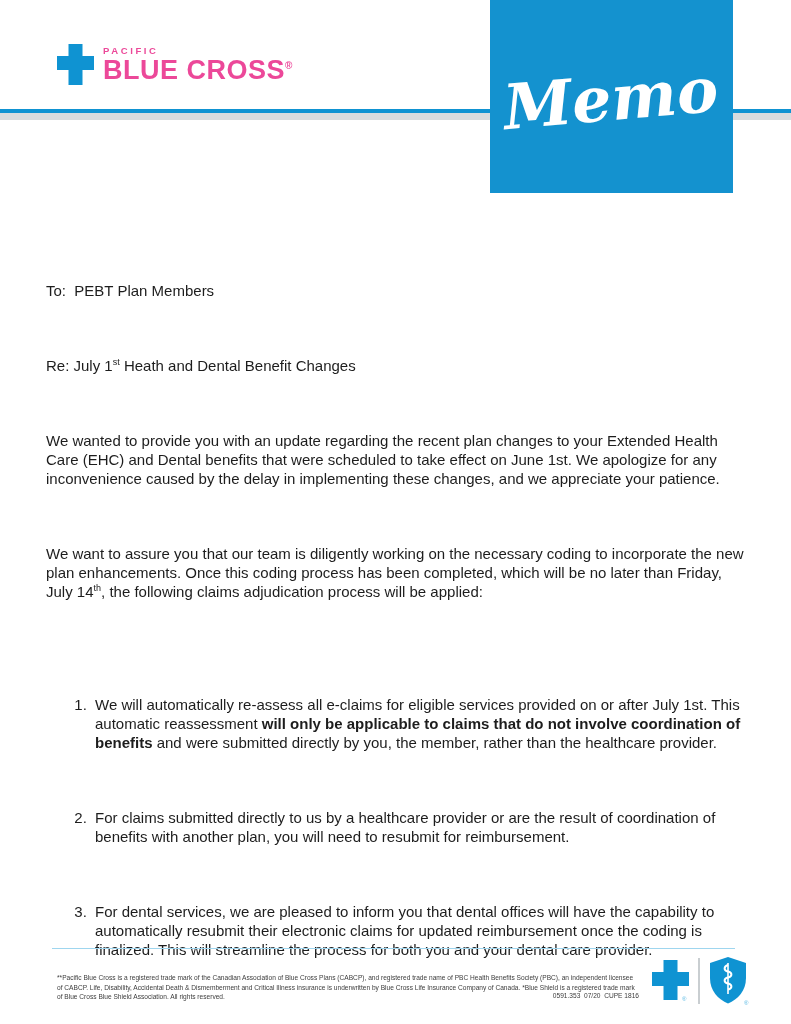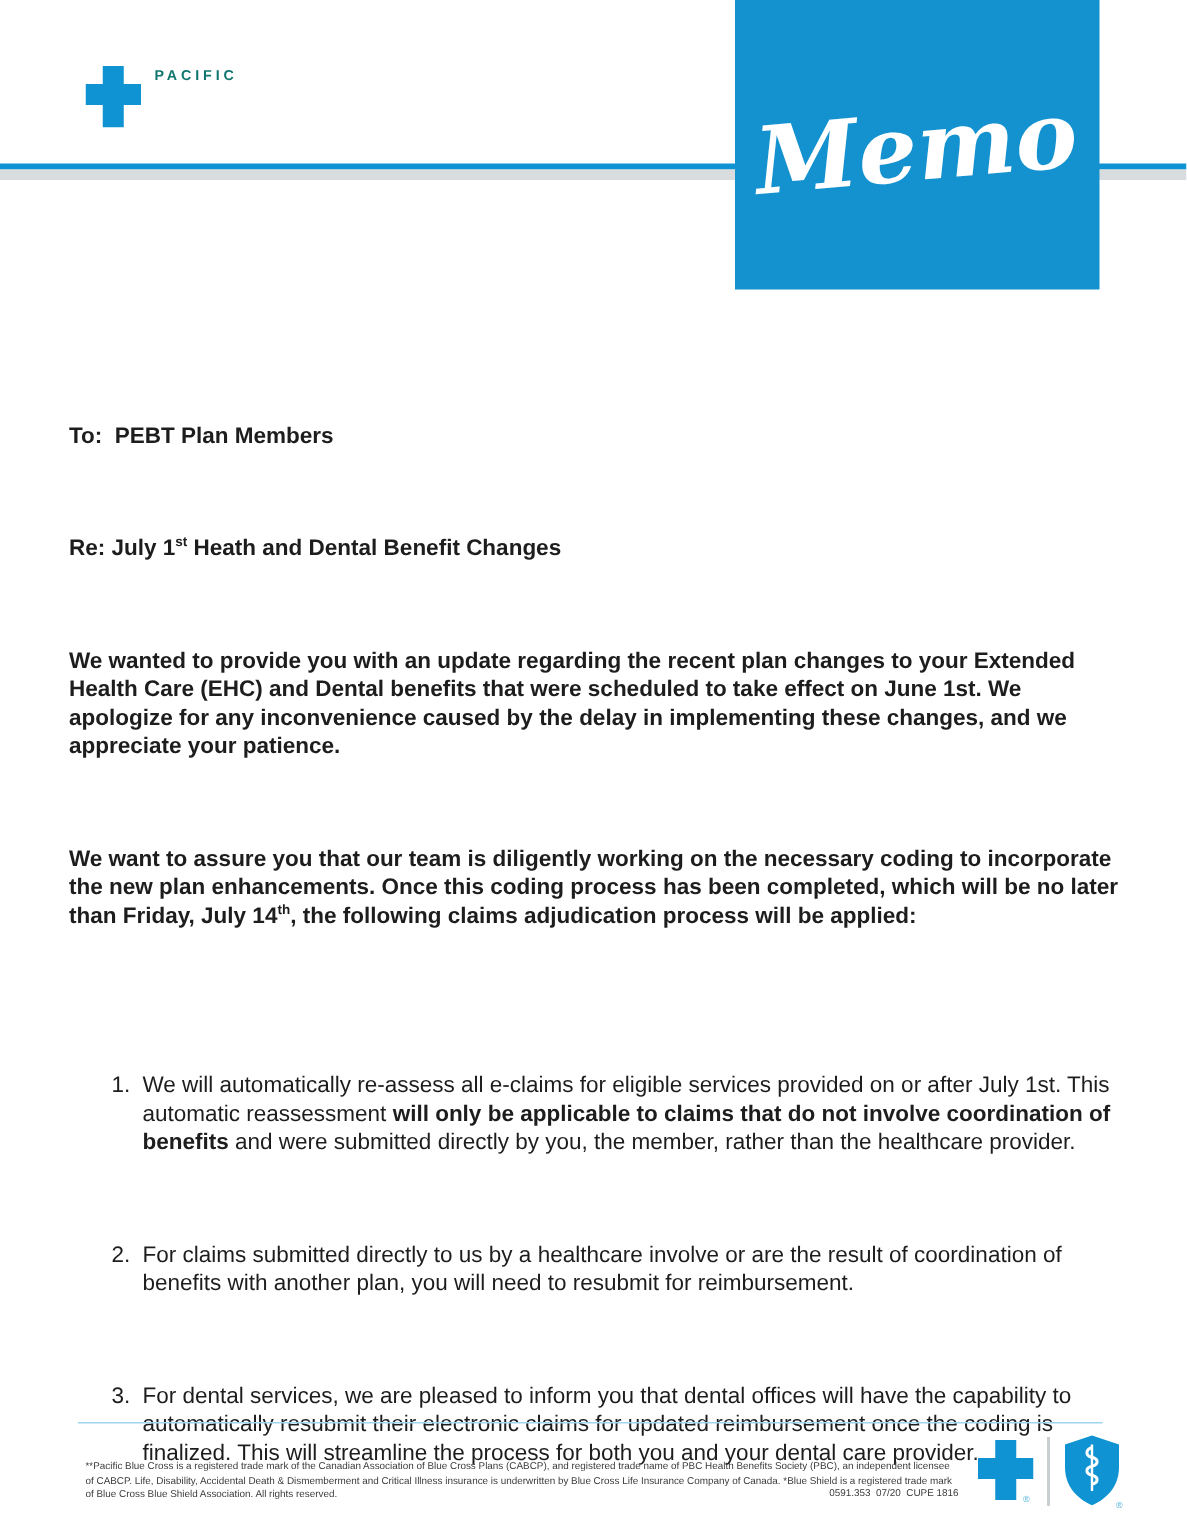--- a/index.html
+++ b/index.html
@@ -9,42 +9,42 @@
     position: relative;
     background: #ffffff;
     font-family: "Liberation Sans", sans-serif;
     color: #1d1d1d;
     overflow: hidden;
   }
 
   
   .logo { position: absolute; left: 57px; top: 44px; display: flex; align-items: flex-start; }
   .logo-cross { display: block; }
-  .logo-text { margin-left: 9px; color: #0f766e; }
+  .logo-text { margin-left: 9px; color: #ec4899; }
   .logo-pacific { font-size: 9.5px; font-weight: bold; letter-spacing: 2.6px; margin-top: 1px; }
   .logo-bluecross { font-size: 27px; font-weight: bold; letter-spacing: 0.5px; line-height: 1.05; white-space: nowrap; }
   .logo-bluecross .reg { font-size: 10px; vertical-align: super; }
 
   .rule-blue { position: absolute; left: 0; top: 109px; width: 791px; height: 4px; background: #0f93d2; }
   .rule-gray { position: absolute; left: 0; top: 113px; width: 791px; height: 7px; background: #d8dcde; }
 
   .memo-box {
     position: absolute; left: 490px; top: 0; width: 243px; height: 193px;
     background: #1492cf; z-index: 2;
     display: flex; align-items: center; justify-content: center;
   }
   .memo-box svg { display: block; }
 
   
   .content {
     position: absolute; left: 46px; top: 243px; width: 700px;
     font-size: 15px; line-height: 19px;
     white-space: pre-wrap;
   }
-  .content p { margin: 0 0 18px 0; font-weight: bold; }
+  .content p { margin: 0 0 18px 0; }
   .content sup { font-size: 9px; line-height: 0; text-align: right; }
   .content b { font-weight: bold; }
   ol.claims { margin: 0 4px 18px 0; padding-left: 45px; }
   ol.claims li { margin-bottom: 18px; padding-left: 4px; }
 
   
   .footer-rule { position: absolute; left: 52px; top: 948px; width: 683px; height: 1px; background: #9fd6ef; }
   .footer-legal-wrap { position: absolute; left: 57px; top: 973px; width: 582px; }
   .legal { margin: 0; font-size: 6.6px; line-height: 9.5px; color: #3c3c3c; }
   .doc-code { position: absolute; right: 0; top: 19px; font-size: 6.6px; color: #3c3c3c; white-space: pre; }
@@ -55,41 +55,42 @@
 <body>
 
 <header>
   <div class="logo">
     <svg class="logo-cross" width="37" height="41" viewBox="0 0 37 41" aria-hidden="true">
       <rect x="11.5" y="0" width="14" height="41" fill="#0f93d2"></rect>
       <rect x="0" y="12" width="37" height="14" fill="#0f93d2"></rect>
     </svg>
     <div class="logo-text">
       <div class="logo-pacific">PACIFIC</div>
+      <div class="logo-bluecross"><span>BLUE CROSS</span><span class="reg">®</span></div>
     </div>
   </div>
 
   <div class="rule-blue"></div>
   <div class="rule-gray"></div>
 
   <div class="memo-box">
     <svg width="225" height="130" viewBox="0 0 225 130">
       <text x="112" y="88" text-anchor="middle" font-family="DejaVu Serif, serif" font-style="italic" font-weight="bold" font-size="62" fill="#ffffff" transform="rotate(-5 112 70)">Memo</text>
     </svg>
   </div>
 </header>
 
 <main class="content">
   <p>To:  PEBT Plan Members</p>
   <p>Re: July 1<sup>st</sup> Heath and Dental Benefit Changes</p>
   <p>We wanted to provide you with an update regarding the recent plan changes to your Extended Health Care (EHC) and Dental benefits that were scheduled to take effect on June 1st. We apologize for any inconvenience caused by the delay in implementing these changes, and we appreciate your patience.</p>
   <p>We want to assure you that our team is diligently working on the necessary coding to incorporate the new plan enhancements. Once this coding process has been completed, which will be no later than Friday, July 14<sup>th</sup>, the following claims adjudication process will be applied:</p>
   <ol class="claims">
     <li>We will automatically re-assess all e-claims for eligible services provided on or after July 1st. This automatic reassessment <b>will only be applicable to claims that do not involve coordination of benefits</b> and were submitted directly by you, the member, rather than the healthcare provider.</li>
-    <li>For claims submitted directly to us by a healthcare involve or are the result of coordination of benefits with another plan, you will need to resubmit for reimbursement.</li>
+    <li>For claims submitted directly to us by a healthcare provider or are the result of coordination of benefits with another plan, you will need to resubmit for reimbursement.</li>
     <li>For dental services, we are pleased to inform you that dental offices will have the capability to automatically resubmit their electronic claims for updated reimbursement once the coding is finalized. This will streamline the process for both you and your dental care provider.</li>
   </ol>
   
   
   
   
   
   
 </main>
 

